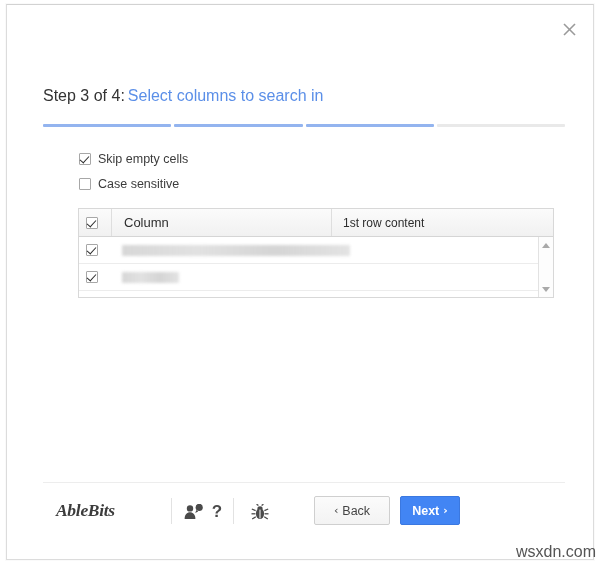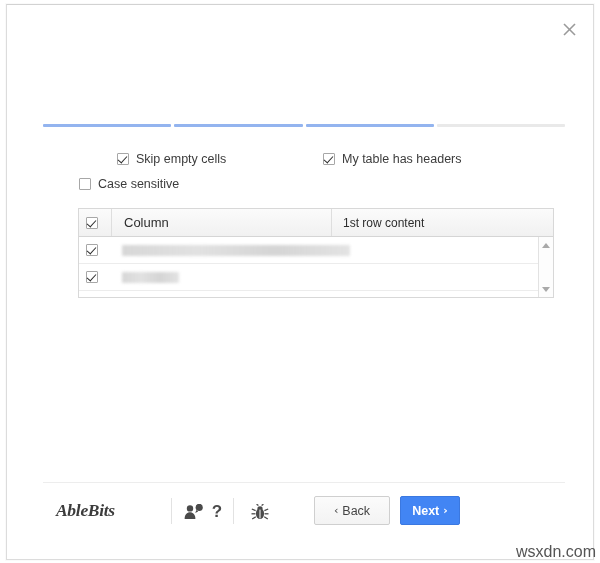--- a/index.html
+++ b/index.html
@@ -92,21 +92,21 @@
   
   .cbrow {
     position: absolute;
     display: flex;
     align-items: center;
     font-size: 12.5px;
     color: #3c3c3c;
     cursor: pointer;
     white-space: nowrap;
   }
-  #opt-skip-empty  { left: 72px; top: 147px; margin-left: 38px; }
+  #opt-skip-empty  { left: 72px; top: 147px; }
   #opt-case-sens   { left: 72px; top: 172px; }
   #opt-has-headers { left: 316px; top: 147px; }
 
   .cbox {
     width: 12px;
     height: 12px;
     border: 1px solid #a7a7a7;
     background: #fff;
     margin-right: 7px;
     position: relative;
@@ -327,42 +327,41 @@
 <div id="dialog">
 
   <div id="close-btn">
     <svg width="13" height="13" viewBox="0 0 13 13" aria-hidden="true">
       <line x1="1" y1="1" x2="12" y2="12" stroke="#9a9a9a" stroke-width="1.6"></line>
       <line x1="12" y1="1" x2="1" y2="12" stroke="#9a9a9a" stroke-width="1.6"></line>
     </svg>
   </div>
 
 
+  <div id="step-line">
+    <span>Step 3 of 4:</span><span class="step-link">Select columns to search in</span>
+  </div>
 
   <div id="progress">
     <div class="seg done"></div>
     <div class="seg done"></div>
     <div class="seg done"></div>
     <div class="seg"></div>
   </div>
 
   <div class="cbrow" id="opt-skip-empty">
     <span class="cbox checked"></span>
     <span>Skip empty cells</span>
   </div>
 
   <div class="cbrow" id="opt-case-sens">
     <span class="cbox"></span>
     <span>Case sensitive</span>
   </div>
 
-  <div class="cbrow" id="opt-has-headers">
-    <span class="cbox checked"></span>
-    <span>My table has headers</span>
-  </div>
 
   <div id="columns-table">
 
     <div id="table-head">
       <div class="th-check">
         <span class="cbox checked"></span>
       </div>
       <div class="th-col">Column</div>
       <div class="th-row1">1st row content</div>
     </div>

